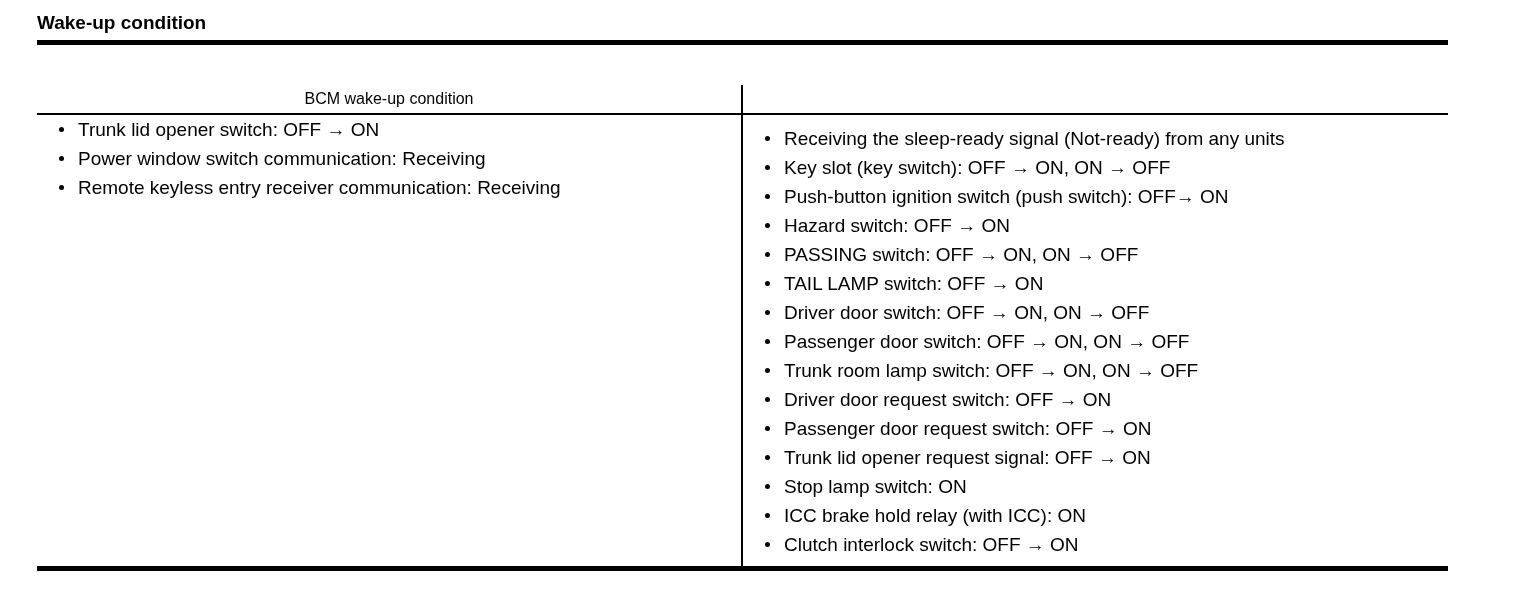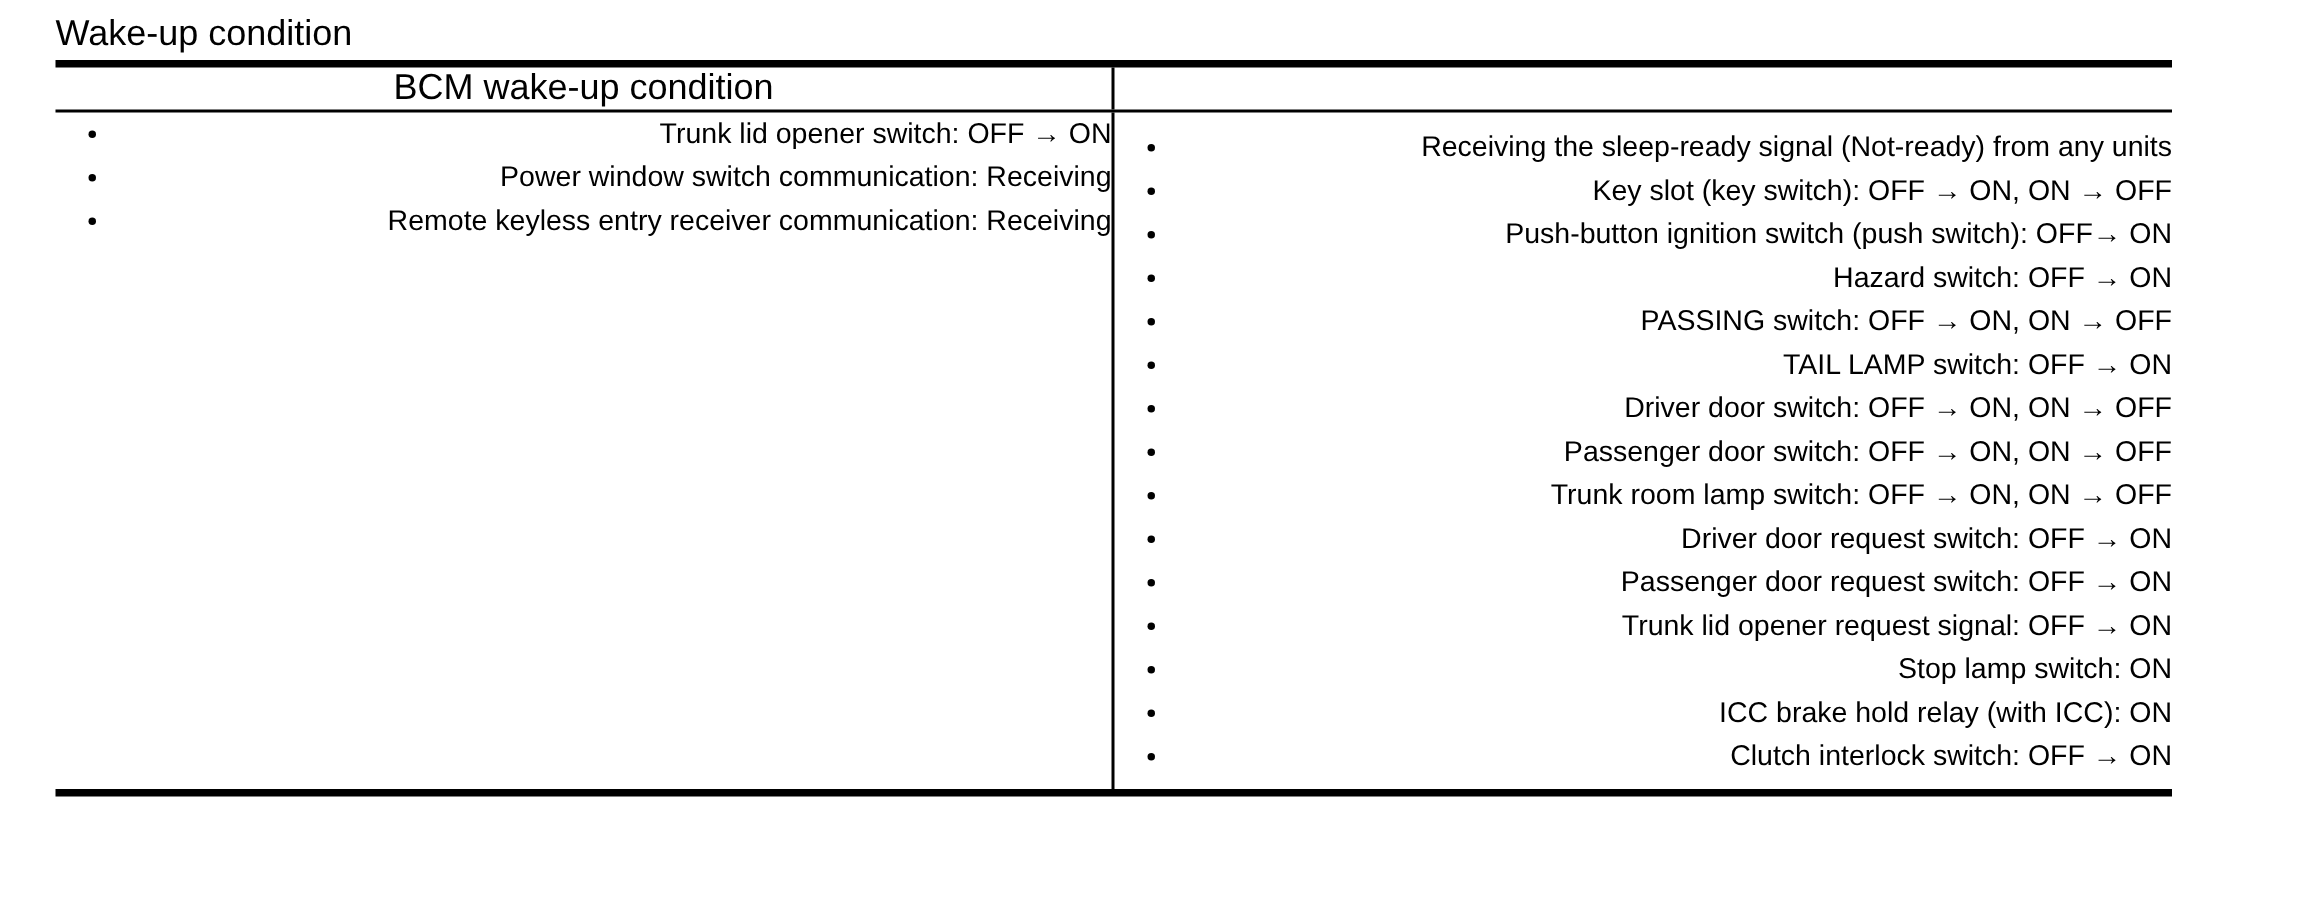--- a/index.html
+++ b/index.html
@@ -8,46 +8,48 @@
     background: #ffffff;
     color: #000000;
     font-family: "Liberation Sans", sans-serif;
     -webkit-font-smoothing: antialiased;
   }
   .page { position: relative; width: 1536px; height: 606px; overflow: hidden; }
 
   .section-title {
     position: absolute;
     left: 37px; top: 12px;
-    font-size: 24px;
+    font-size: 19px;
     line-height: 22px;
     color: #000;
     white-space: nowrap;
+    font-weight: bold;
   }
 
   .wake-table {
     position: absolute;
     left: 37px; top: 40px;
     width: 1411px;
     border-top: 5px solid #000;
     border-bottom: 5px solid #000;
     background: #fff;
   }
 
   .header-row { display: flex; border-bottom: 2px solid #000; }
   .header-row .cell {
     height: 28px;
     display: flex; align-items: center; justify-content: center;
-    font-size: 24px;
+    font-size: 16px;
     white-space: nowrap;
+    margin-top: 40px;
   }
   .cell.col-left { width: 706px; border-right: 2px solid #000; flex: none; }
   .cell.col-right { flex: 1; }
 
-  .body-row { display: flex; min-height: 451px; align-items: stretch; text-align: right; }
+  .body-row { display: flex; min-height: 451px; align-items: stretch; }
   .body-row .cell { display: block; }
   .body-left { display: flex; align-items: center; }
   .body-right { padding: 9px 0 7px 0; }
 
   ul.bullets { list-style: none; }
   ul.bullets li {
     position: relative;
     padding-left: 41px;
     font-size: 19px;
     line-height: 29px;

